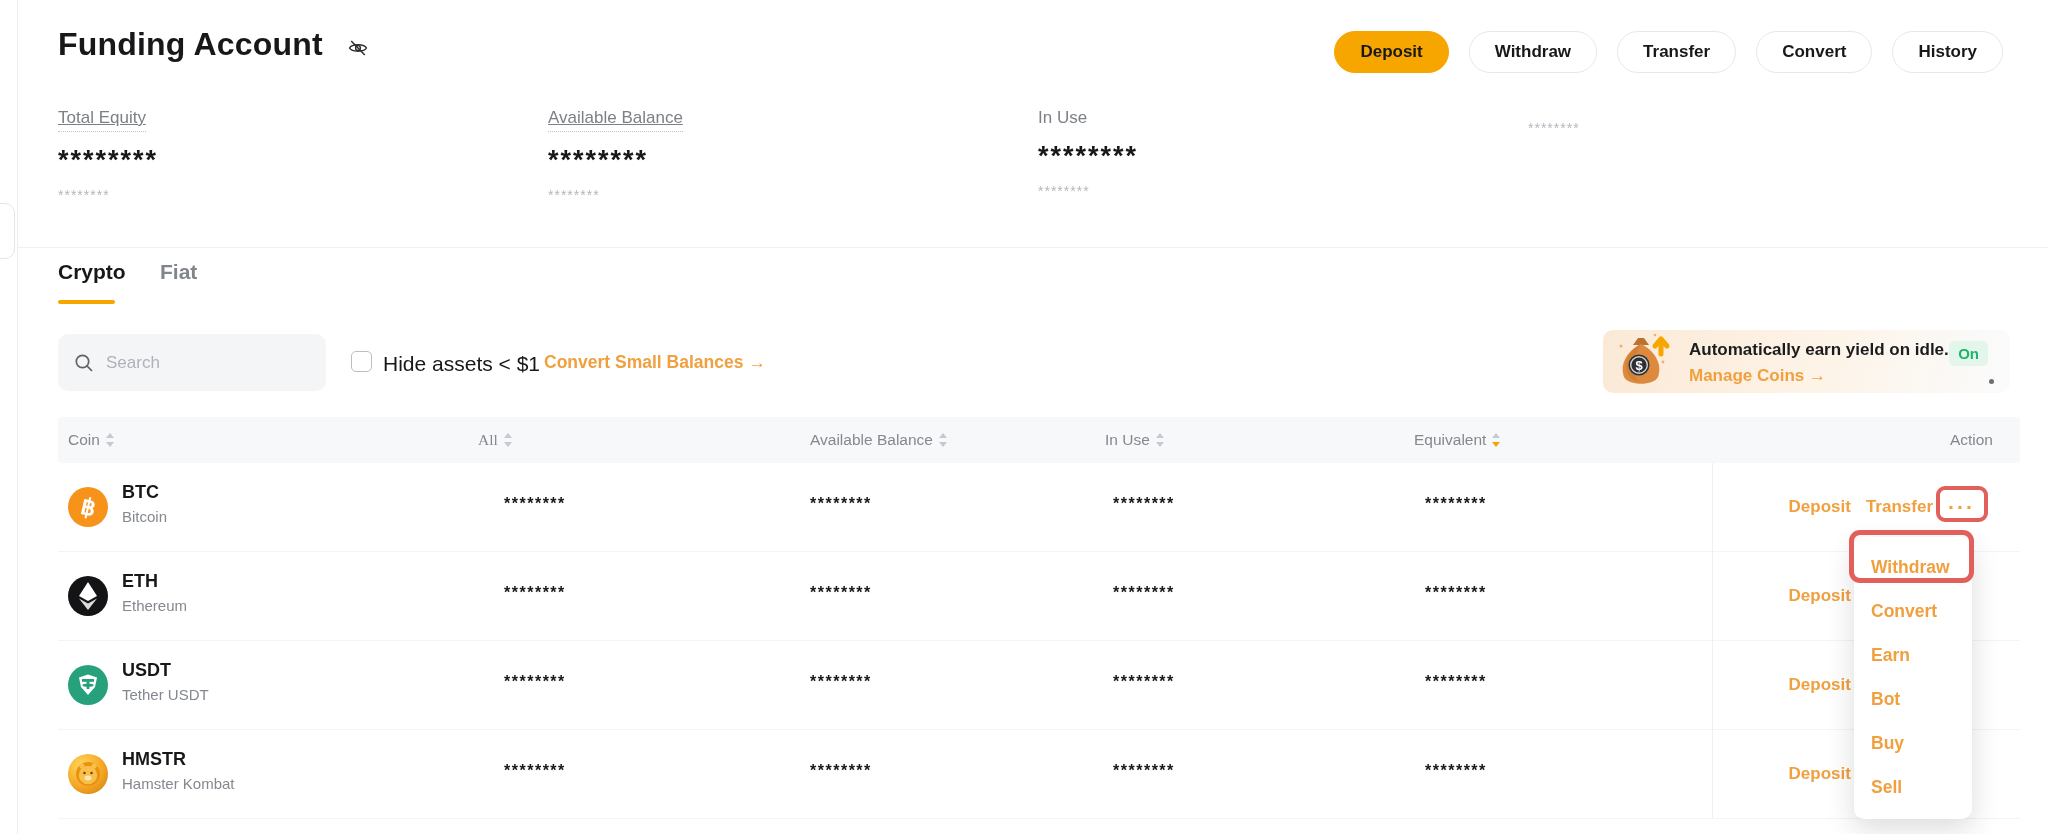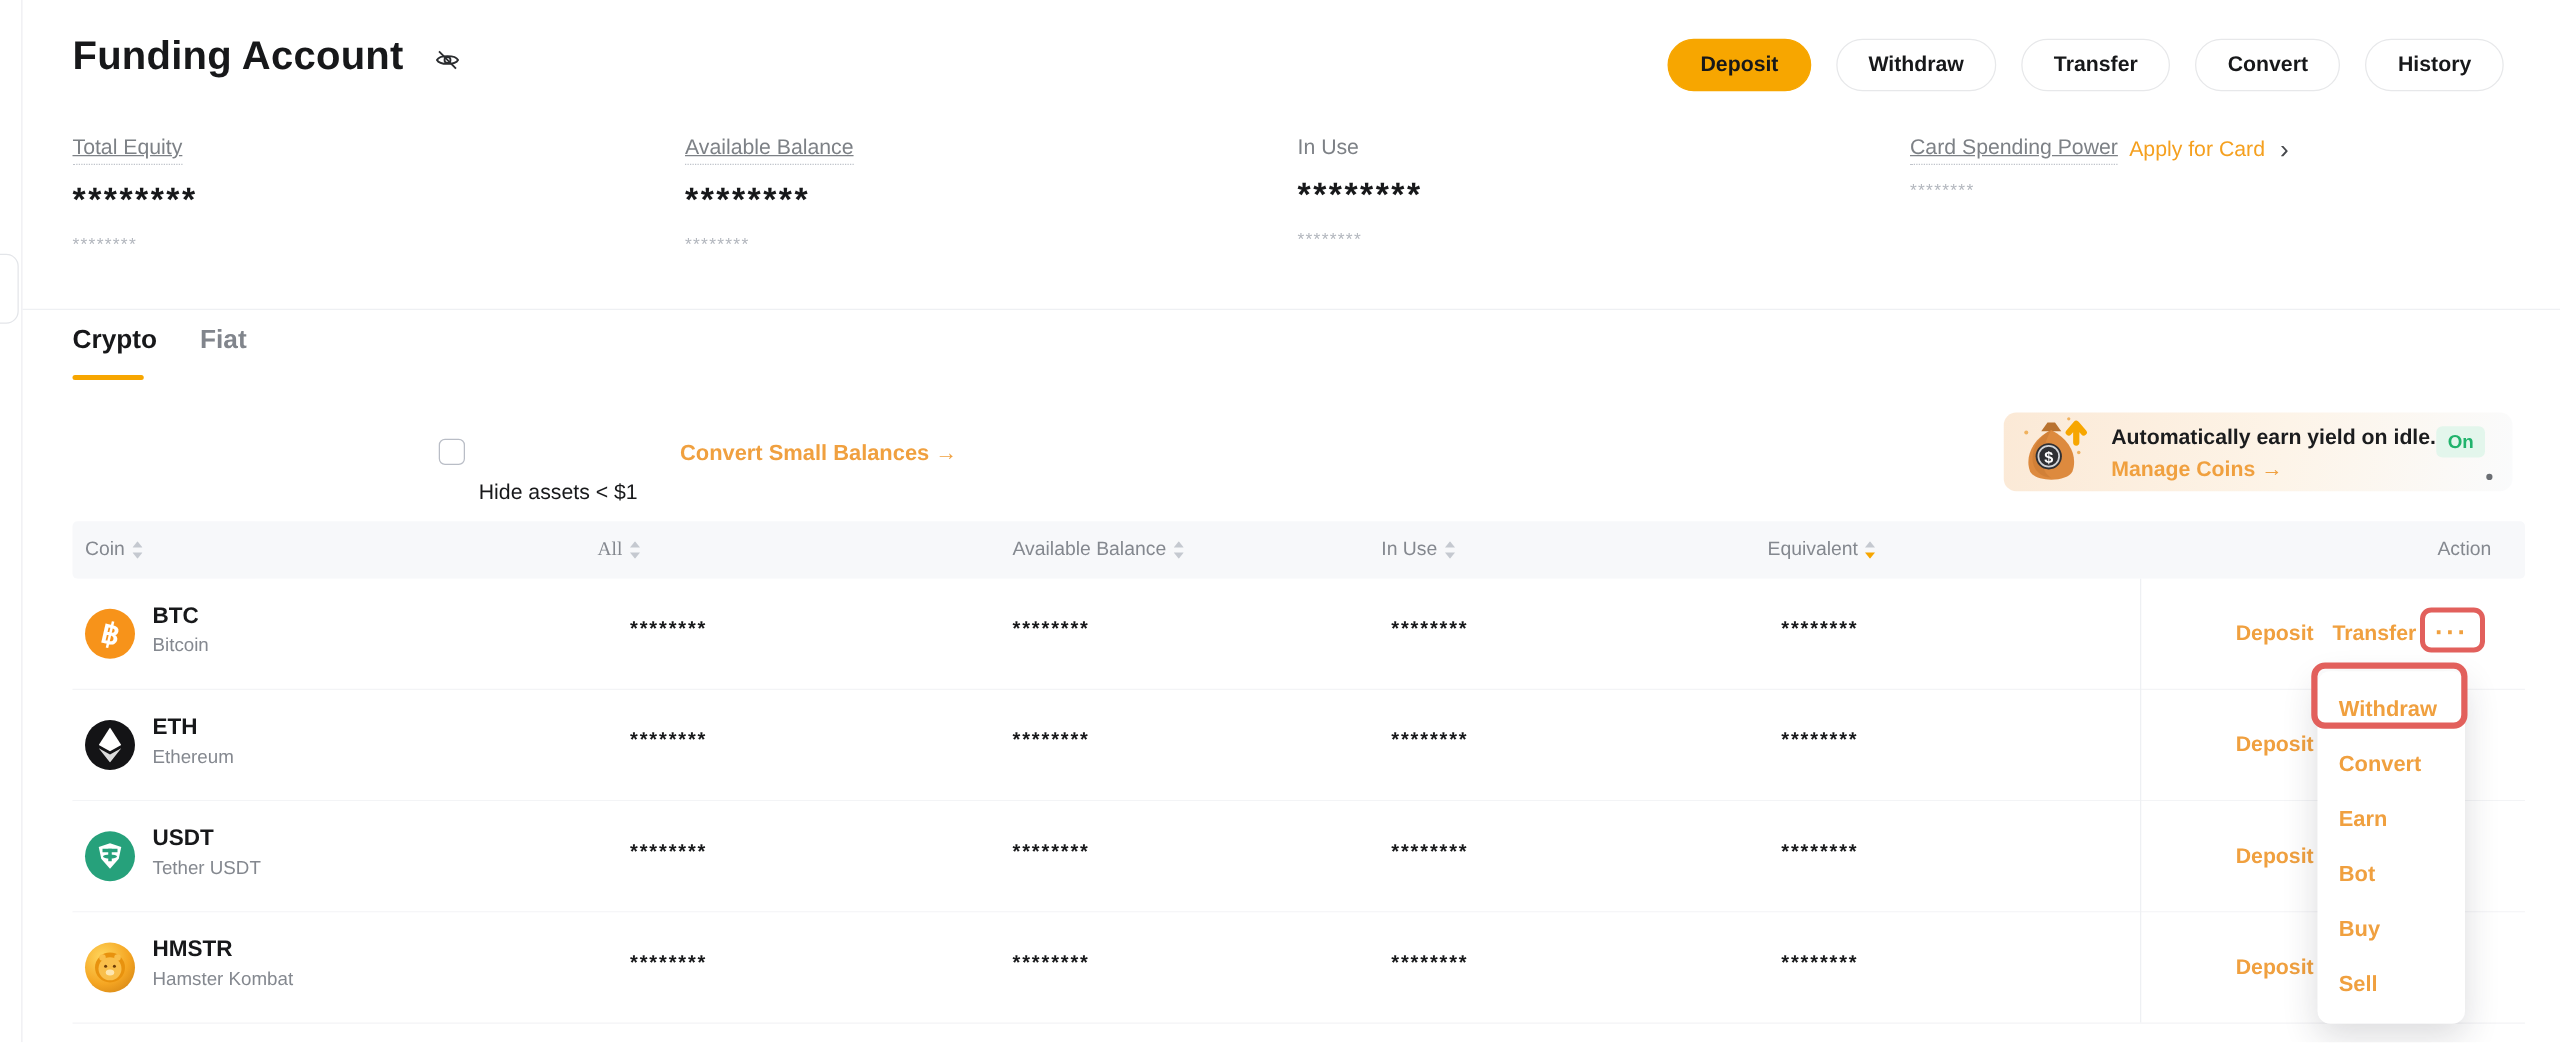--- a/index.html
+++ b/index.html
@@ -38,21 +38,21 @@
   .tab-underline { position:absolute; left:58px; top:300px; width:57px; height:4px; background:#f7a600; border-radius:2px; }
 
   
   .searchbox { position:absolute; left:58px; top:334px; width:268px; height:57px; border-radius:10px;
                background:#f4f5f7; display:flex; align-items:center; padding:0 16px; }
   .searchbox input { border:none; outline:none; background:transparent; font-size:17px; width:100%;
                      font-family:"Liberation Sans", sans-serif; color:#17181a; }
   .searchbox input::placeholder { color:#aeb2b9; }
   .checkbox { position:absolute; left:351px; top:351px; width:21px; height:21px; background:#fff;
               border:1.5px solid #b9bdc6; border-radius:5px; cursor:pointer; }
-  .hide-label { position:absolute; left:383px; top:352px; font-size:17px; color:#17181a;margin-top:32px; }
+  .hide-label { position:absolute; left:383px; top:352px; font-size:21px; color:#17181a; }
   .link-orange { color:#f0a03f; font-weight:700; cursor:pointer; }
   .convert-small { position:absolute; left:544px; top:352px; font-size:17.5px; }
 
   
   .banner { position:absolute; left:1603px; top:330px; width:407px; height:63px; border-radius:10px;
             background:linear-gradient(100deg,#fbe9d6 0%, #fdf4e8 55%, #fafbfc 100%); }
   .banner-bag { position:absolute; left:8px; top:2px; }
   .banner-title { position:absolute; left:86px; top:10px; font-size:17px; font-weight:700; color:#1b1c1e; }
   .banner-link { position:absolute; left:86px; top:36px; font-size:17px; }
   .banner-badge { position:absolute; right:22px; top:11px; background:#e3f6ec; color:#21b36c;
@@ -133,34 +133,36 @@
     <div class="stat-sub">********</div>
   </div>
   <div class="stat" style="left:1038px">
     <div class="stat-label-row">
         <span>In Use</span>
       </div>
     <div class="stat-value">********</div>
     <div class="stat-sub">********</div>
   </div>
   <div class="stat" style="left:1528px">
-    <div class="stat-label-row">
-      <span class="dotted">Card Spending Power</span>
-      <span class="stat-link">Apply for Card</span>
-      <span class="stat-chev">›</span>
-    </div>
     <div class="stat-sub">********</div>
   </div>
 
   <div class="hline" style="left:18px; right:0; top:247px;"></div>
 
   <div class="tab" style="left:58px">Crypto</div>
   <div class="tab inactive" style="left:160px">Fiat</div>
   <div class="tab-underline"></div>
 
+  <div class="searchbox">
+    <svg width="20" height="20" viewBox="0 0 20 20" fill="none" stroke="#5f6469" stroke-width="1.7" style="margin-right:12px; flex:none;">
+      <circle cx="8.5" cy="8.5" r="6.2"></circle>
+        <path d="M13.2 13.2 L18 18"></path>
+    </svg>
+    <input type="text" placeholder="Search" style="">
+  </div>
   <div class="checkbox"></div>
   <div class="hide-label">Hide assets &lt; $1</div>
   <div class="convert-small link-orange">Convert Small Balances →</div>
 
   <div class="banner">
     <svg class="banner-bag" width="62" height="60" viewBox="0 0 62 60">
       <path d="M22 13 L38 13 L33 6 L27 6 Z" fill="#b9722f"></path>
       <path d="M30 12 C14 20 9 34 13 45 C17 54 43 54 47 45 C51 34 46 20 30 12 Z" fill="#dd8a3e"></path>
       <path d="M30 12 C20 17 15 26 15 35 C15 44 22 50 30 50 C22 46 19 32 30 12 Z" fill="#c97a33" opacity="0.6"></path>
       <circle cx="28" cy="33" r="10.5" fill="#2e2f33"></circle>

